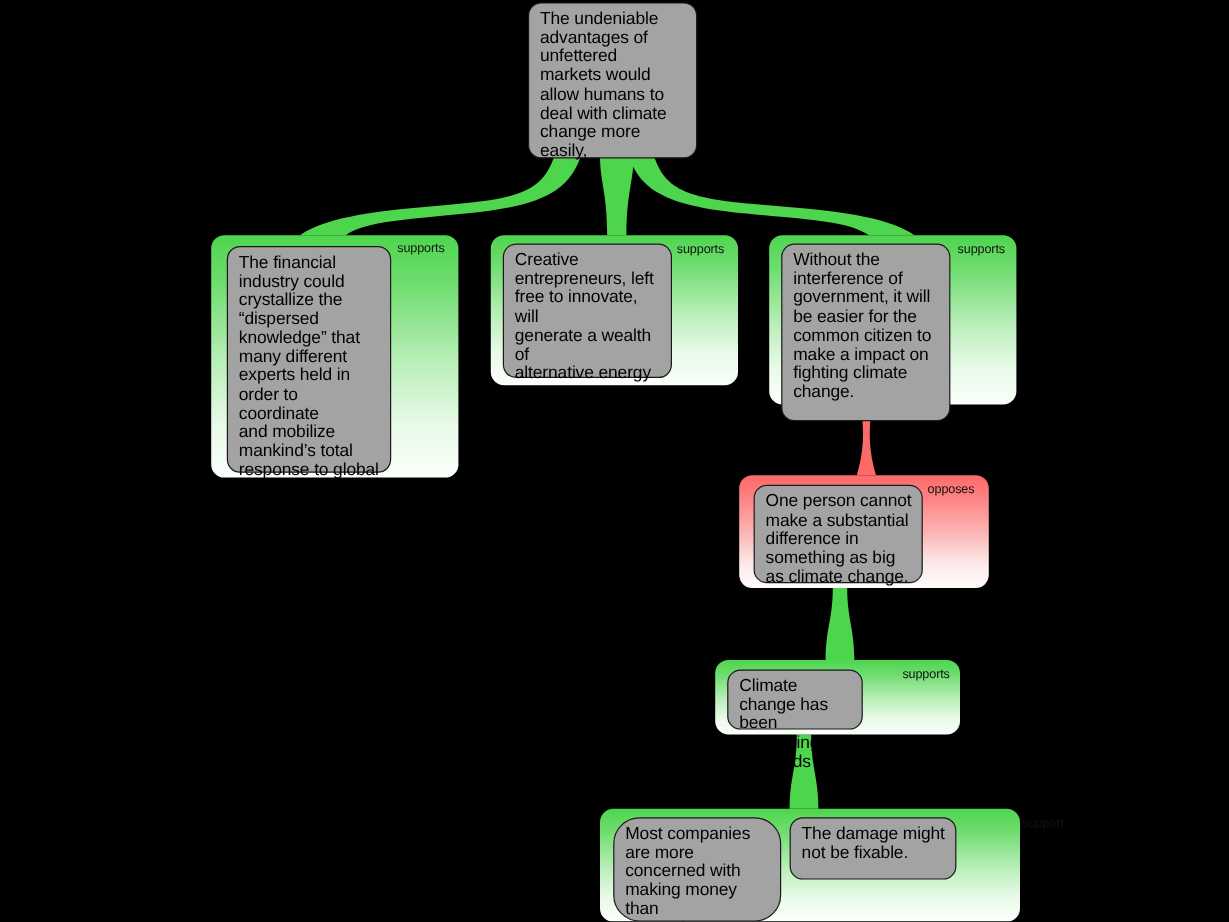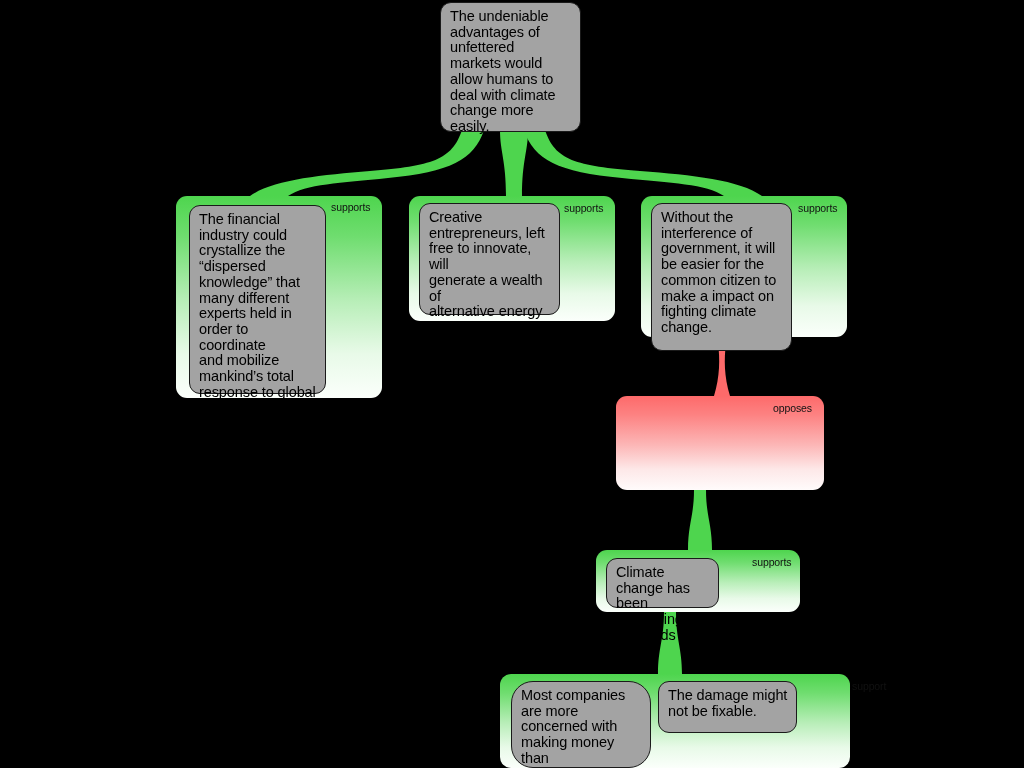--- a/index.html
+++ b/index.html
@@ -148,20 +148,25 @@
 interference of
 government, it will
 be easier for the
 common citizen to
 make a impact on
 fighting climate
 change.</div>
 
   <div class="card red" style="left:616px; top:396px; width:208px; height:94px;"></div>
   <div class="badge" style="left:773px; top:403px;">opposes</div>
+  <div class="prop" style="left:628px; top:404px; width:141px; height:82px;">One person cannot
+make a substantial
+difference in
+something as big
+as climate change.</div>
 
   <div class="card green" style="left:596px; top:550px; width:204px; height:62px;"></div>
   <div class="badge" style="left:752px; top:557px;">supports</div>
   <div class="prop" style="left:606px; top:558px; width:113px; height:50px;">Climate change has
 been happening for
 hundreds of years.</div>
 
   <div class="card green" style="left:500px; top:674px; width:350px; height:94px;"></div>
   <div class="badge" style="left:852px; top:681px;">support</div>
   <div class="prop" style="left:511px; top:681px; width:140px; height:87px;border-radius:22px;">Most companies

